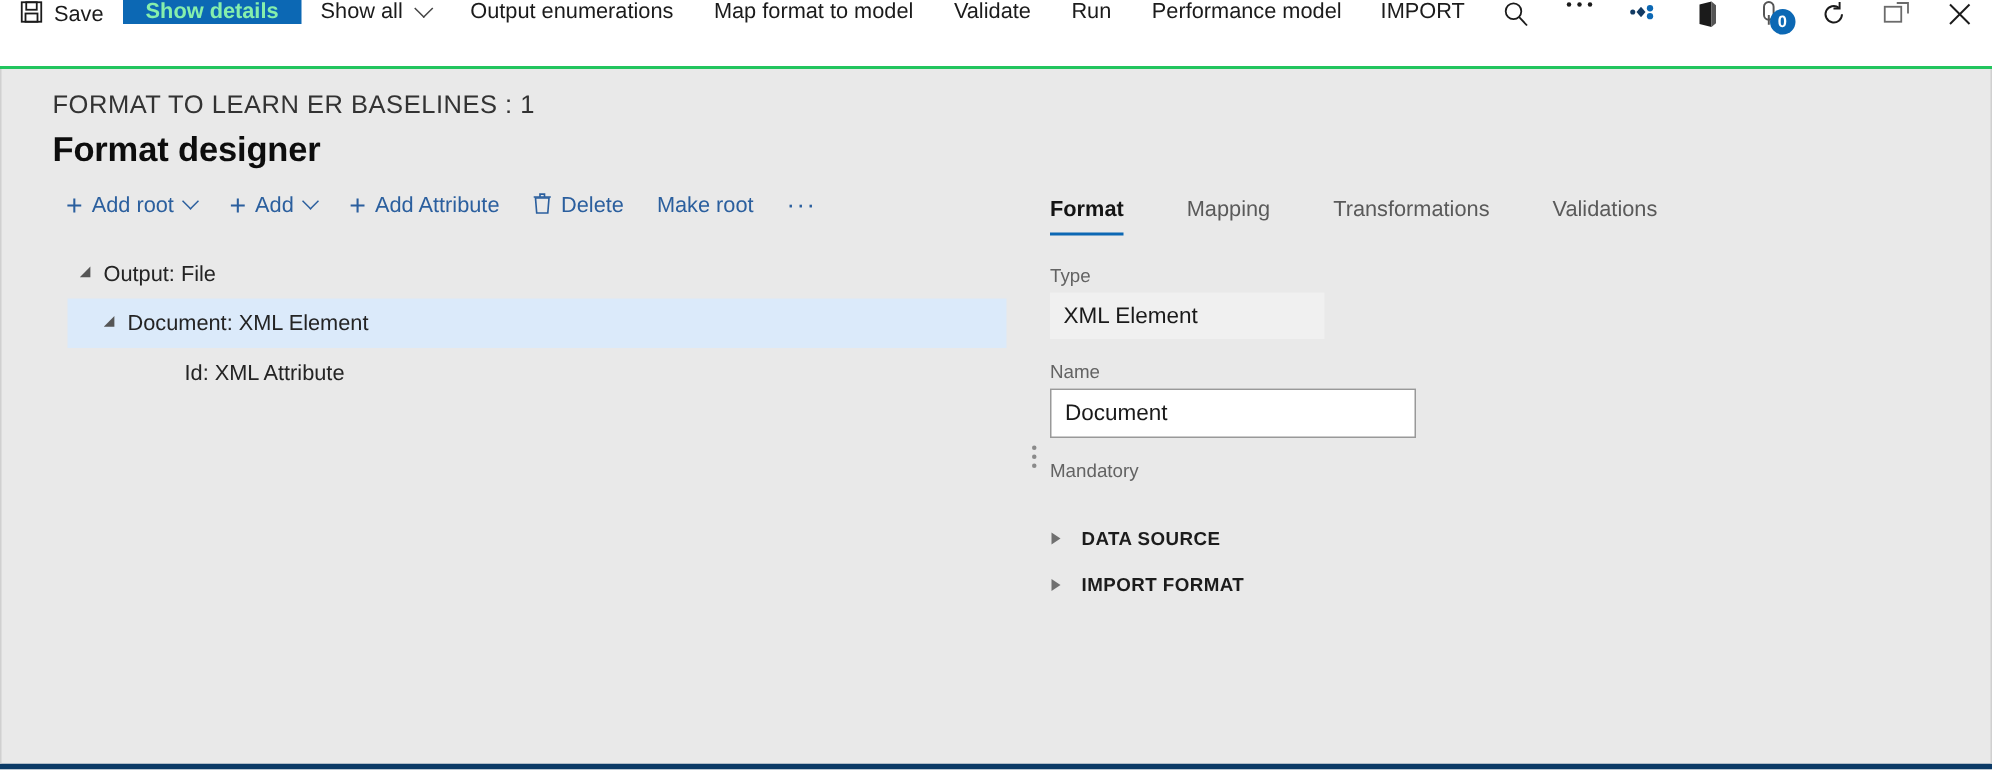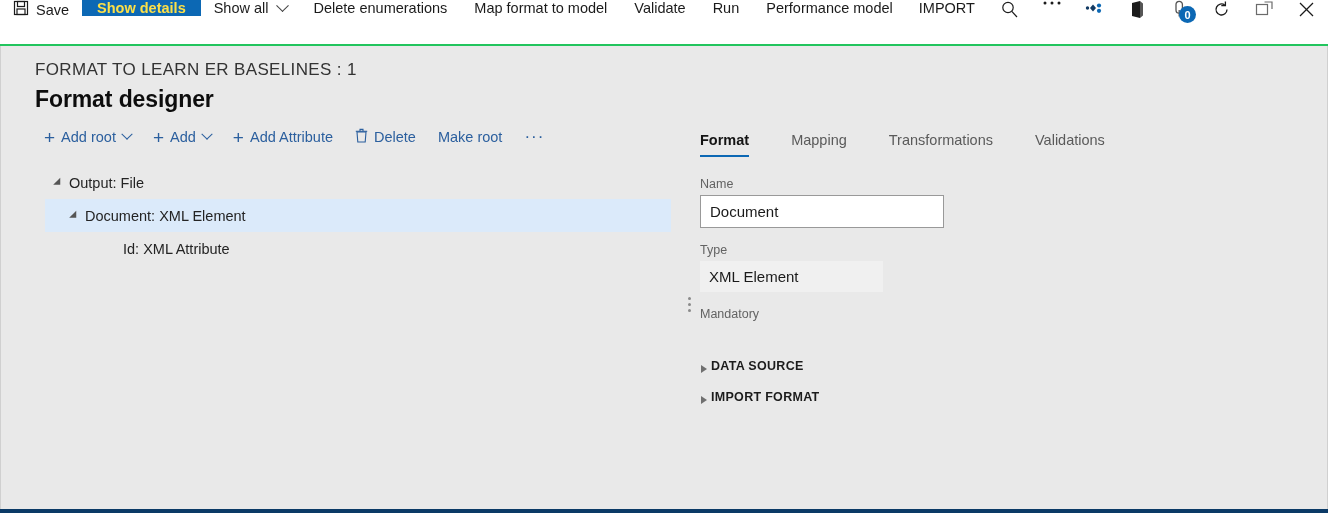--- a/index.html
+++ b/index.html
@@ -36,21 +36,21 @@
     padding: 0 13px;
     font-size: 14.5px;
     color: #1b1b1b;
     cursor: pointer;
     white-space: nowrap;
     position: relative;
     user-select: none;
   }
   .cmd.primary {
     background: #0c68b4;
-    color: #fde047;
+    color: #86efac;
     font-weight: bold;
     padding: 0 15px;
   }
   .sep {
     width: 1px;
     background: #d9d9d9;
     margin: 9px 0;
     flex: 0 0 1px;
   }
   .caret {
@@ -284,22 +284,22 @@
   }
   .toggle .knob {
     position: absolute;
     top: 3px; left: 4px;
     width: 14px; height: 14px;
     border-radius: 50%;
     background: #1a1a1a;
   }
   .sect {
     display: flex;
-    align-items: flex-end;
-    gap: 4px;
+    align-items: center;
+    gap: 14px;
     height: 28px;
     cursor: pointer;
     margin-top: 3px;
   }
   .sect .tri {
     width: 0; height: 0;
     border-left: 6px solid #707070;
     border-top: 4.5px solid transparent;
     border-bottom: 4.5px solid transparent;
     margin-left: 1px;
@@ -336,21 +336,21 @@
     </div>
 
     <div class="cmd">
       <span>Show all</span>
       <span class="caret"></span>
     </div>
 
     <div class="sep"></div>
 
     <div class="cmd">
-      <span>Delete enumerations</span>
+      <span>Output enumerations</span>
     </div>
 
     <div class="sep"></div>
 
     <div class="cmd">
       <span>Map format to model</span>
     </div>
 
     <div class="sep"></div>
 
@@ -523,27 +523,27 @@
               <span>Transformations</span>
             </div>
             <div class="tab">
               <span>Validations</span>
             </div>
           </div>
 
           <div style="margin-top:20px">
 
             <div class="field">
+              <div class="flabel">Type</div>
+              <div class="fbox readonly">XML Element</div>
+            </div>
+
+            <div class="field">
               <div class="flabel">Name</div>
               <div class="fbox input">Document</div>
-            </div>
-
-            <div class="field">
-              <div class="flabel">Type</div>
-              <div class="fbox readonly">XML Element</div>
             </div>
 
             <div class="field">
               <div class="flabel">Mandatory</div>
             </div>
 
             <div style="margin-top:24px">
               <div class="sect">
                 <span class="tri"></span>
                 <span class="stext">DATA SOURCE</span>

